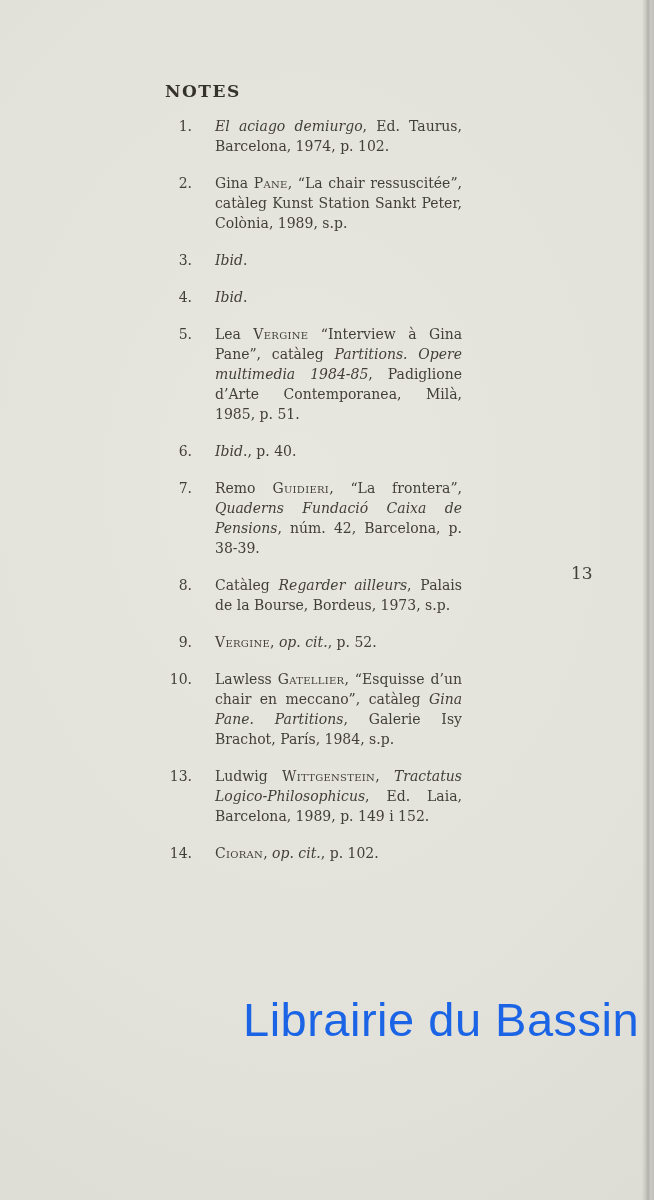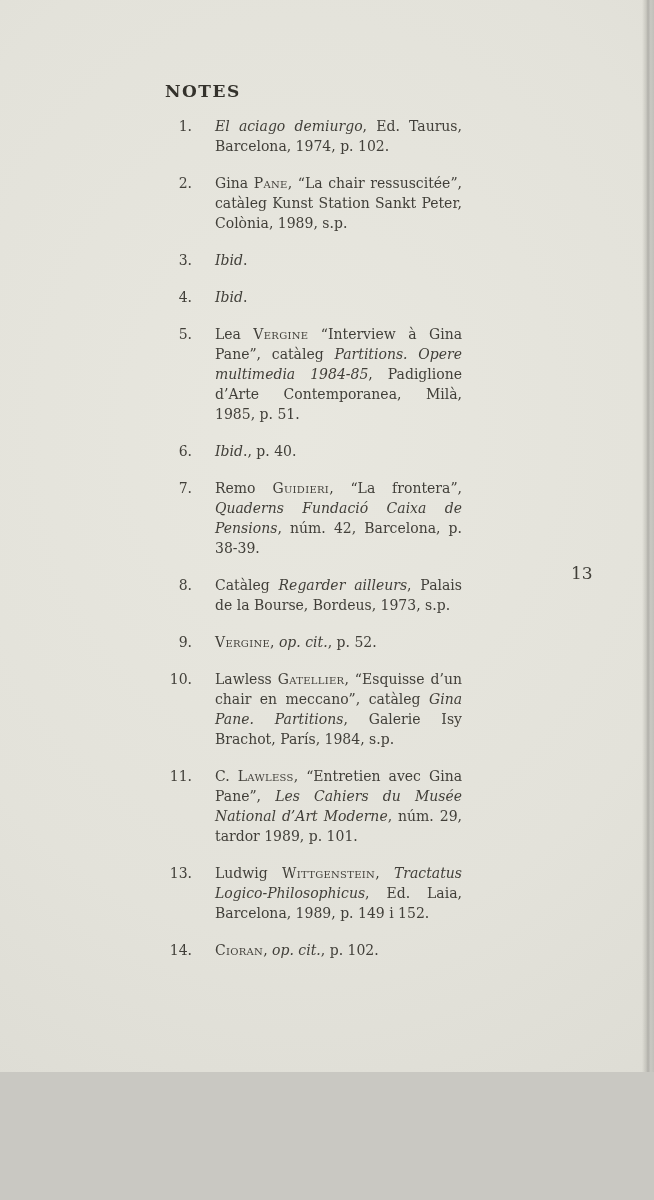--- a/index.html
+++ b/index.html
@@ -1,20 +1,20 @@
 <!DOCTYPE html>
 <html><head>
 <meta charset="utf-8">
 <style>
   html, body { margin: 0; padding: 0; background: #c9c8c2; }
 
   .photo {
     position: relative;
     width: 654px;
-    height: 1072px;
+    height: 1200px;
     overflow: hidden;
     background:
       radial-gradient(ellipse 130% 95% at 46% 40%,
         #e8e7df 0%, #e3e2da 50%, #dddcd4 78%, #d3d2ca 100%);
     font-family: "DejaVu Serif", "Liberation Serif", serif;
   }
 
   
   .page-edge {
     position: absolute;
@@ -128,30 +128,27 @@
       </div>
       <div class="note">
         <div class="num">9.</div>
         <div class="body"><span class="sc">Vergine</span><span>, </span><span class="it">op. cit.</span><span>, p. 52.</span></div>
       </div>
       <div class="note">
         <div class="num">10.</div>
         <div class="body"><span>Lawless </span><span class="sc">Gatellier</span><span>, “Esquisse d’un chair en meccano”, catàleg </span><span class="it">Gina Pane. Partitions</span><span>, Galerie Isy Brachot, París, 1984, s.p.</span></div>
       </div>
       <div class="note">
-        <div class="num">11.</div>
-        <div class="body"><span>C. </span><span class="sc">Lawless</span><span>, “Entretien avec Gina Pane”, </span><span class="it">Les Cahiers du Musée National d’Art Moderne</span><span>, núm. 29, tardor 1989, p. 101.</span></div>
-      </div>
-      <div class="note">
         <div class="num">13.</div>
         <div class="body"><span>Ludwig </span><span class="sc">Wittgenstein</span><span>, </span><span class="it">Tractatus Logico-Philosophicus</span><span>, Ed. Laia, Barcelona, 1989, p. 149 i 152.</span></div>
       </div>
       <div class="note">
         <div class="num">14.</div>
         <div class="body"><span class="sc">Cioran</span><span>, </span><span class="it">op. cit.</span><span>, p. 102.</span></div>
       </div>
     </div>
 
   <div class="pagenum">13</div>
 
   <div class="page-edge"></div>
 
+  <div class="watermark" id="watermark" style="color: rgb(27, 100, 230);">Librairie du Bassin</div>
 </div>
 
 </body></html>

